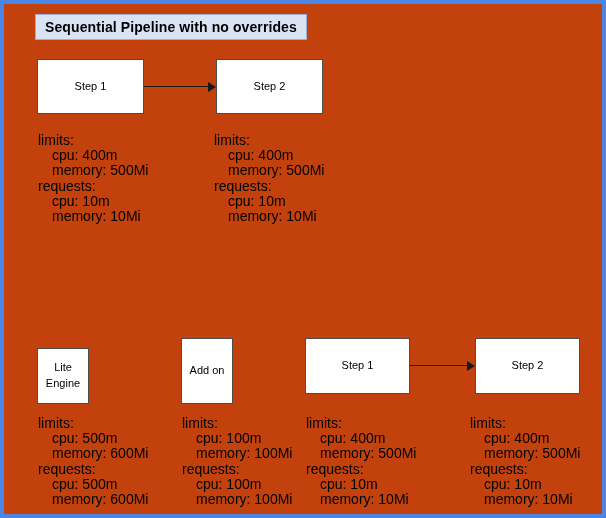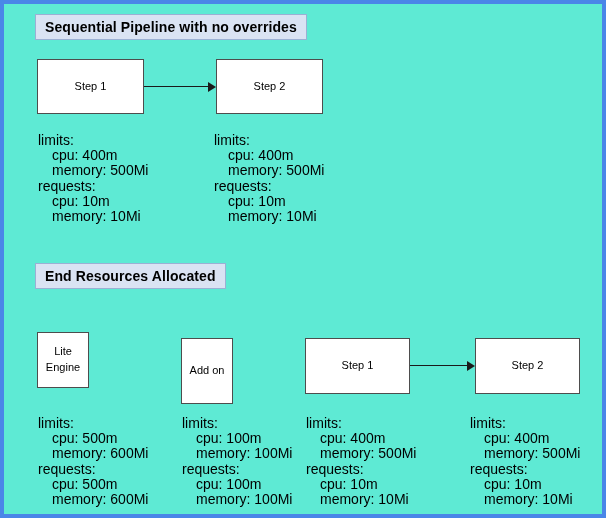--- a/index.html
+++ b/index.html
@@ -8,21 +8,21 @@
     background: #ffffff;
   }
   body {
     font-family: "Liberation Sans", sans-serif;
   }
   #canvas {
     position: relative;
     width: 606px;
     height: 518px;
     box-sizing: border-box;
-    background: #5eead4;
+    background: #c2410c;
     border: 4px solid #4a86e8;
     overflow: hidden;
   }
 
   
   .badge {
     position: absolute;
     box-sizing: border-box;
     background: #dae3f3;
     border: 1px solid #9bb0d4;
@@ -118,23 +118,22 @@
 
   <div class="spec" style="left:210px; top:129px;">
     <span class="key">limits:</span>
     <span class="sub">cpu: 400m</span>
     <span class="sub">memory: 500Mi</span>
     <span class="key">requests:</span>
     <span class="sub">cpu: 10m</span>
     <span class="sub">memory: 10Mi</span>
   </div>
 
-  <div class="badge" style="left:31px; top:259px; height:26px;">End Resources Allocated</div>
 
-  <div class="node" style="left:33px; top:328px; width:52px; height:56px;">
+  <div class="node" style="left:33px; top:344px; width:52px; height:56px;">
     <span>Lite</span>
     <span>Engine</span>
   </div>
 
   <div class="node" style="left:177px; top:334px; width:52px; height:66px;">
     <span>Add on</span>
   </div>
 
   <div class="node" style="left:301px; top:334px; width:105px; height:56px;">
     <span>Step 1</span>

